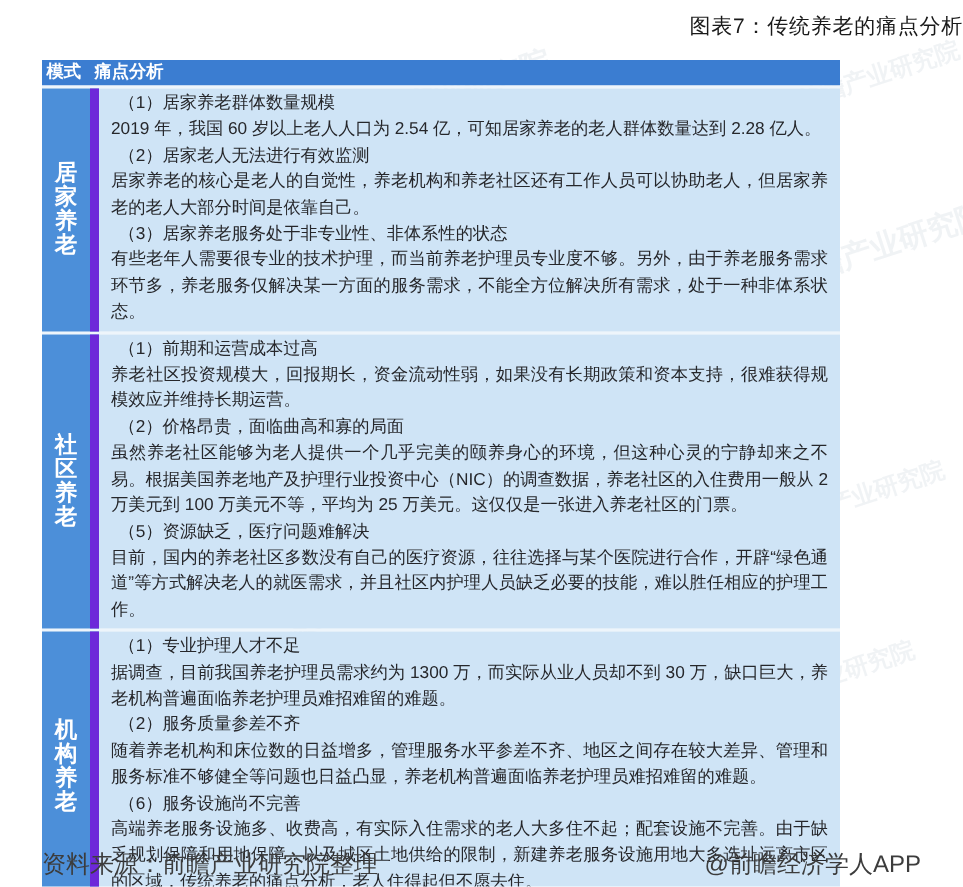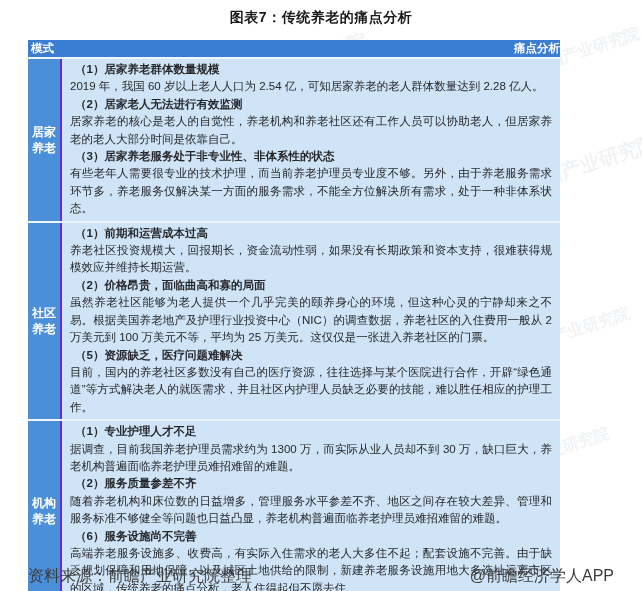--- a/index.html
+++ b/index.html
@@ -5,23 +5,23 @@
   html,body{margin:0;padding:0;}
   body{
     width:642px;height:591px;
     background:#ffffff;
     font-family:"Liberation Sans","DejaVu Sans",sans-serif;
     position:relative;
     overflow:hidden;
   }
   .page{position:relative;width:642px;height:591px;}
   .title{
-    text-align:center;
+    text-align:right;
     font-size:14px;
-    font-weight:bold;
+    font-weight:normal;
     color:#1a1a1a;
     padding-top:9px;
     letter-spacing:0.5px;
   }
   .table{
     position:absolute;
     left:28px;
     top:40px;
     width:532px;
   }
@@ -34,53 +34,52 @@
     height:17px;
     line-height:17px;
   }
   .mode-header{
     width:32px;
     padding-left:3px;
     flex:none;
   }
   .analysis-header{
     flex:1;
-    text-align:right;
+    text-align:left;
   }
   .data-row{
     display:flex;
     border-top:2px solid #eef5fb;
   }
   .mode-cell{
     width:24px;
     padding:0 4px;
     flex:none;
     background:#4c8fd9;
     color:#ffffff;
     font-weight:bold;
-    font-size:12px;
+    font-size:15px;
     line-height:16px;
     display:flex;
     align-items:center;
     justify-content:center;
     text-align:center;
-    border-right:2px solid #6d28d9;
+    border-right:6px solid #6d28d9;
     word-break:break-all;
   }
   .content-cell{
     flex:1;
     background:#cfe4f6;
     padding:2px 8px 3px 8px;
     font-size:11.5px;
     line-height:17.4px;
     color:#26272b;
   }
   .pt-head{
     padding-left:5px;
-    font-weight:bold;
   }
   .pt-body{
     text-align:justify;
   }
   .footer{
     position:absolute;
     left:28px;
     right:28px;
     top:566px;
     display:flex;

